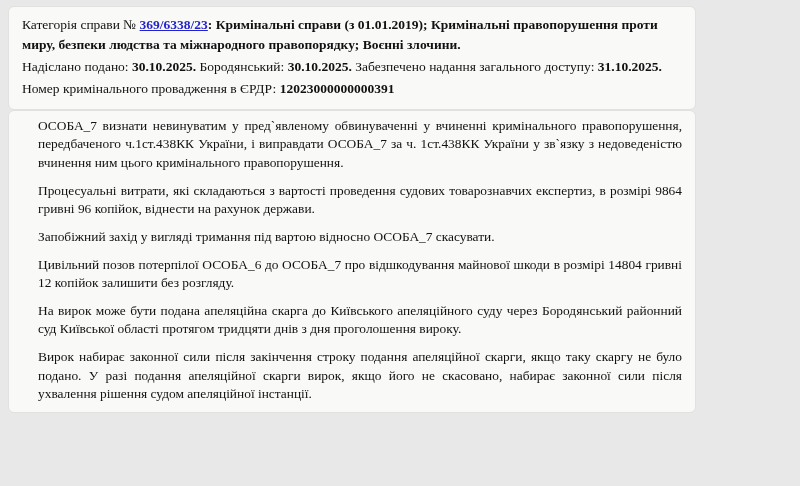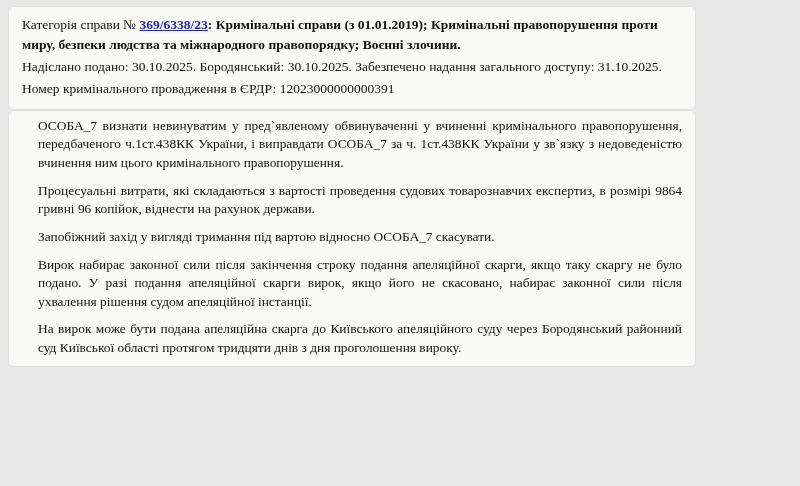--- a/index.html
+++ b/index.html
@@ -40,21 +40,21 @@
   }
   .hline { margin: 1px 0 2px 0; }
   .hline.category { margin-bottom: 3px; font-weight: bold; }
   .hline.category .plain-label { font-weight: normal; }
   .case-link {
     color: var(--link);
     font-weight: bold;
     text-decoration: underline;
     cursor: pointer;
   }
-  .bold-val { font-weight: normal; }
+  .bold-val { font-weight: bold; }
   .hline.proceeding { margin-top: 6px; }
   
   .toolbar {
     display: flex;
     justify-content: flex-end;
     padding: 9px 3px 8px 0;
   }
   .print-btn {
     font-family: "Liberation Sans", sans-serif;
     font-size: 13px;
@@ -106,18 +106,19 @@
       <span>Номер кримінального провадження в ЄРДР:</span>
       <span class="bold-val">12023000000000391</span>
     </p>
   </section>
 
 
   <section class="panel body-panel">
     <p class="para">ОСОБА_7 визнати невинуватим у пред`явленому обвинуваченні у вчиненні кримінального правопорушення, передбаченого ч.1ст.438КК України, і виправдати ОСОБА_7 за ч. 1ст.438КК України у зв`язку з недоведеністю вчинення ним цього кримінального правопорушення.</p>
     <p class="para">Процесуальні витрати, які складаються з вартості проведення судових товарознавчих експертиз, в розмірі 9864 гривні 96 копійок, віднести на рахунок держави.</p>
     <p class="para">Запобіжний захід у вигляді тримання під вартою відносно ОСОБА_7 скасувати.</p>
+    <p class="para">Цивільний позов потерпілої ОСОБА_6 до ОСОБА_7 про відшкодування майнової шкоди в розмірі 14804 гривні 12 копійок залишити без розгляду.</p>
+    <p class="para">На вирок може бути подана апеляційна скарга до Київського апеляційного суду через Бородянський районний суд Київської області протягом тридцяти днів з дня проголошення вироку.</p>
     <p class="para">Вирок набирає законної сили після закінчення строку подання апеляційної скарги, якщо таку скаргу не було подано. У разі подання апеляційної скарги вирок, якщо його не скасовано, набирає законної сили після ухвалення рішення судом апеляційної інстанції.</p>
-    <p class="para">На вирок може бути подана апеляційна скарга до Київського апеляційного суду через Бородянський районний суд Київської області протягом тридцяти днів з дня проголошення вироку.</p>
 
   </section>
 
 </div>
 
 </body></html>

